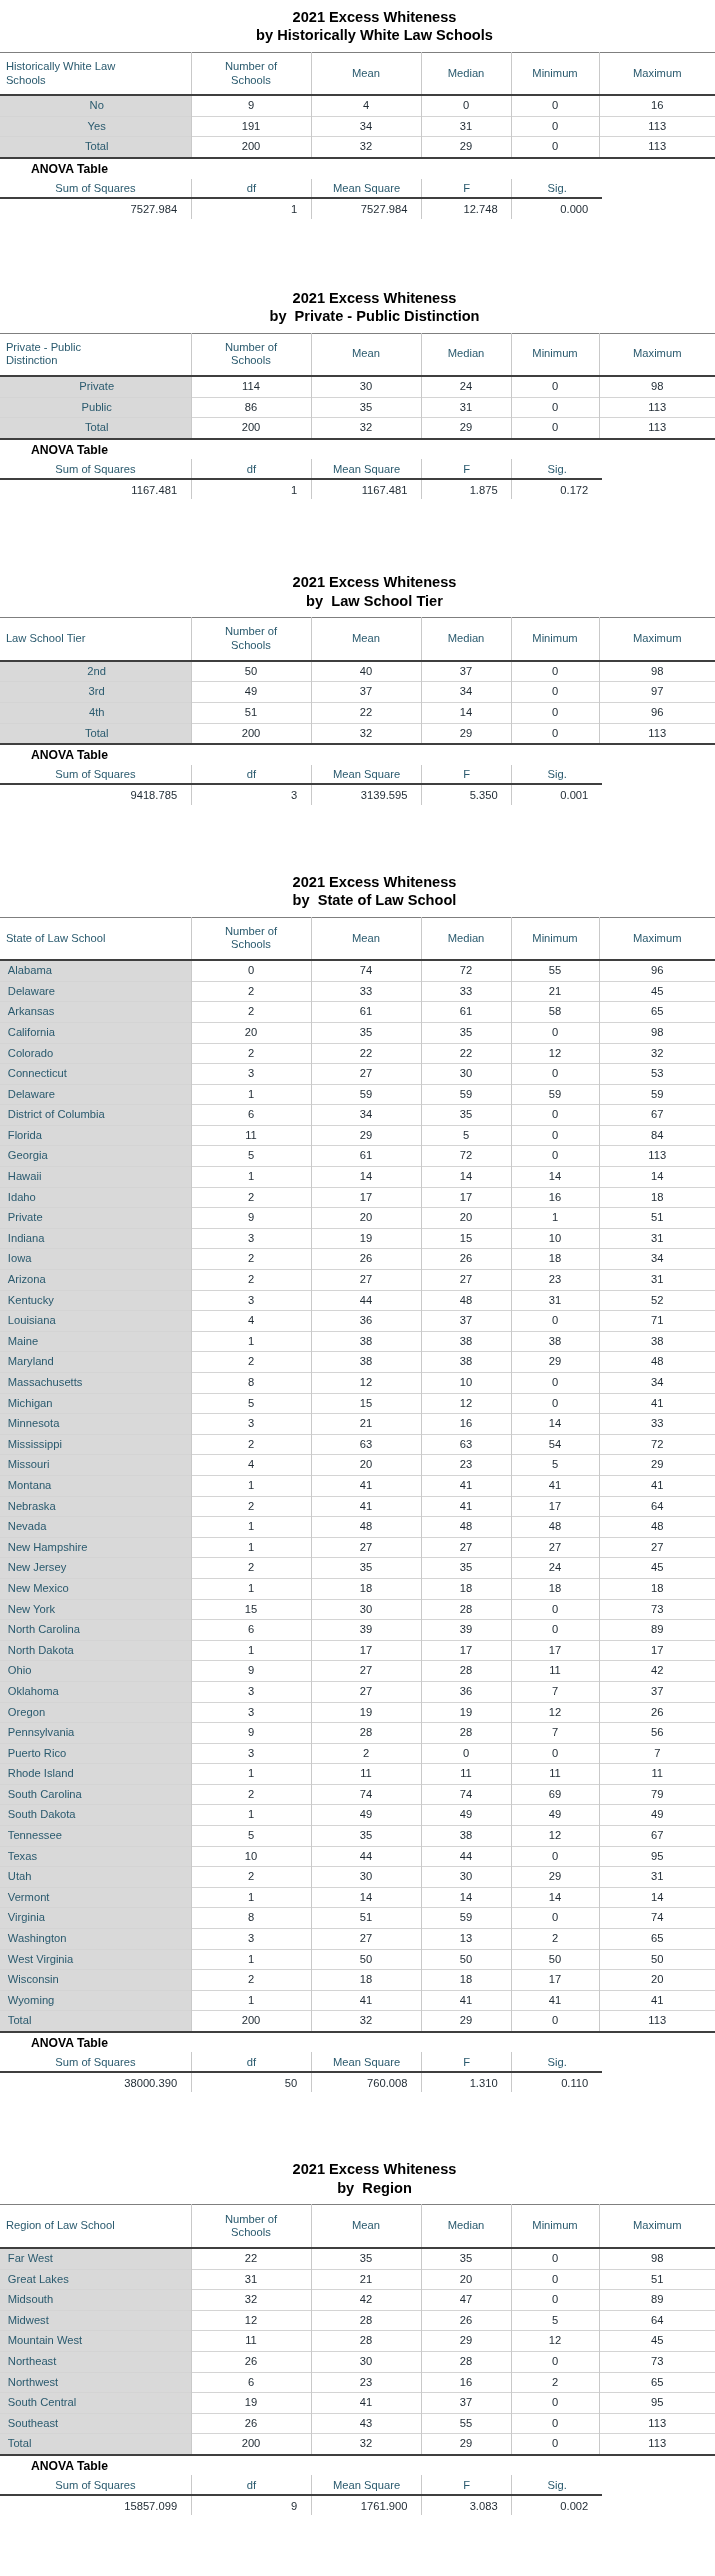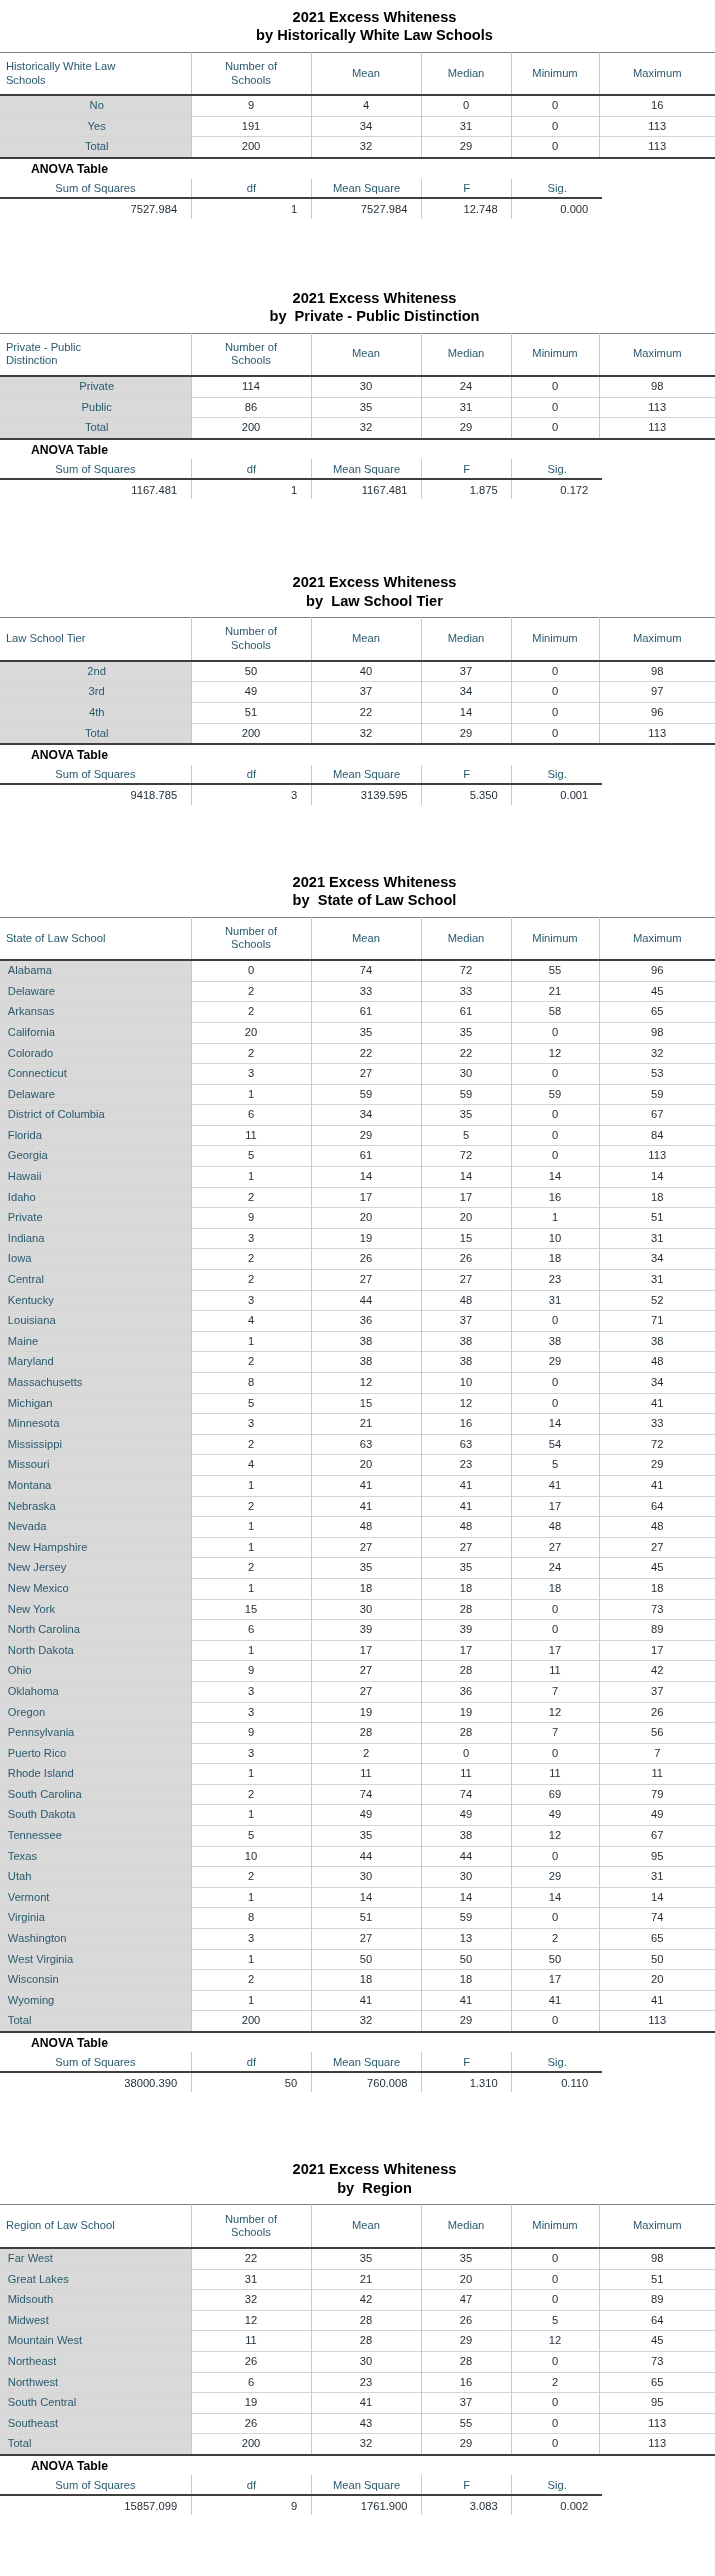--- a/index.html
+++ b/index.html
@@ -464,21 +464,21 @@
           </tr>
           <tr>
             <td class="lbl align-left">Iowa</td>
             <td class="val">2</td>
             <td class="val">26</td>
             <td class="val">26</td>
             <td class="val">18</td>
             <td class="val">34</td>
           </tr>
           <tr>
-            <td class="lbl align-left">Central</td>
+            <td class="lbl align-left">Arizona</td>
             <td class="val">2</td>
             <td class="val">27</td>
             <td class="val">27</td>
             <td class="val">23</td>
             <td class="val">31</td>
           </tr>
           <tr>
             <td class="lbl align-left">Kentucky</td>
             <td class="val">3</td>
             <td class="val">44</td>

